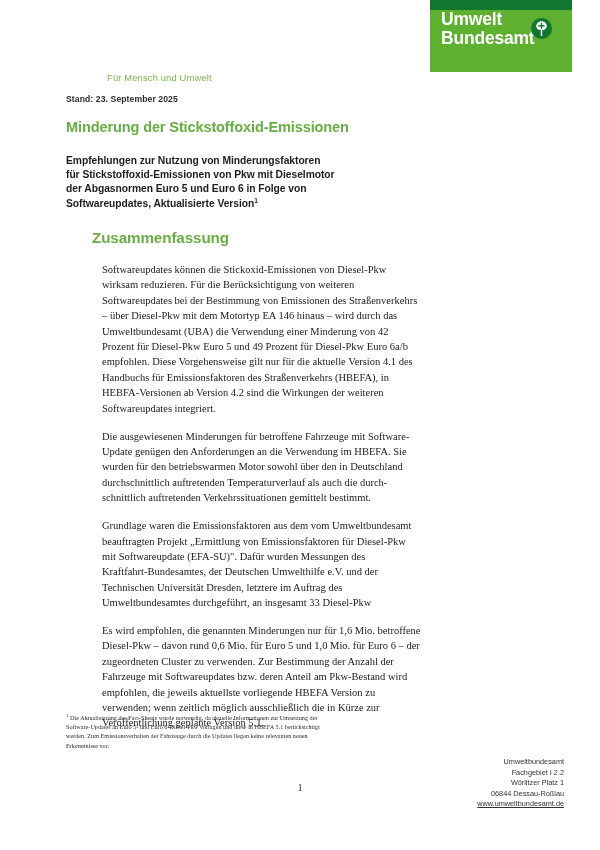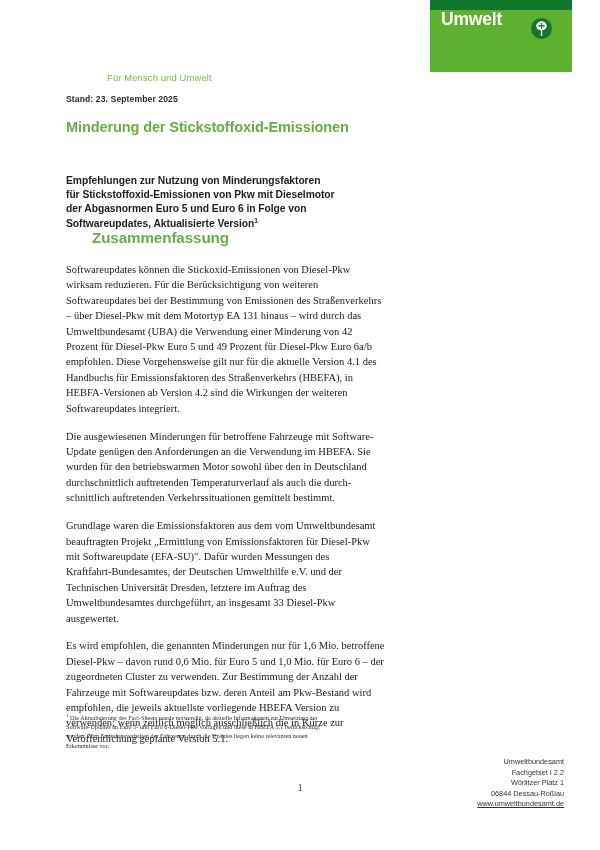--- a/index.html
+++ b/index.html
@@ -97,21 +97,21 @@
     font-weight: bold;
     font-size: 14.6px;
     line-height: 18px;
     color: #6aad44;
     letter-spacing: -0.15px;
   }
   .doc-title span { display: block; white-space: nowrap; }
 
   .doc-subtitle {
     position: absolute;
-    top: 174px;
+    top: 154px;
     left: 66px;
     width: 348px;
     font-family: "Liberation Sans", sans-serif;
     font-weight: bold;
     font-size: 10.3px;
     line-height: 14.2px;
     color: #1d1d1d;
     letter-spacing: -0.05px;
   }
   .doc-subtitle span { display: block; white-space: nowrap; }
@@ -137,21 +137,21 @@
     width: 341px;
   }
   .para {
     font-family: "Liberation Serif", serif;
     font-size: 10.5px;
     line-height: 15.4px;
     color: #1a1a1a;
     margin: 0 0 12.5px 0;
     text-align: left;
   }
-  .para span { display: block; white-space: nowrap; }
+  .para span { display: block; white-space: nowrap; margin-left: 36px; }
 
   
   .footnote {
     position: absolute;
     top: 713px;
     left: 66px;
     width: 345px;
     font-family: "Liberation Serif", serif;
     font-size: 6.2px;
     line-height: 9.2px;
@@ -187,20 +187,21 @@
 </head>
 <body>
 
 <div class="page">
 
   <div class="logo-block">
     <div class="logo-topbar"></div>
     <div class="logo-body"></div>
     <div class="logo-text">
       <span class="logo-line">Umwelt</span>
+      <span class="logo-line">Bundesamt</span>
     </div>
     <svg class="logo-mark" viewBox="0 0 24 24">
       <circle cx="12" cy="12" r="12" fill="#11772f"></circle>
       <path d="M12 3.6 C8.6 3.6 6 6.1 6 9.1 C6 11.3 7.5 13.1 9.6 13.8 L11.2 13.8 L11.2 20.6 L12.8 20.6 L12.8 13.8 L14.4 13.8 C16.5 13.1 18 11.3 18 9.1 C18 6.1 15.4 3.6 12 3.6 Z" fill="#ffffff"></path>
       <rect x="8.4" y="8.1" width="7.2" height="1.7" fill="#11772f"></rect>
       <rect x="11.3" y="5.4" width="1.5" height="7" fill="#11772f"></rect>
     </svg>
   </div>
 
   <div class="tagline">Für Mensch und Umwelt</div>
@@ -217,21 +218,21 @@
     <span><span style="display:inline">Softwareupdates, Aktualisierte Version</span><sup class="fn">1</sup></span>
   </div>
 
   <div class="section-heading">Zusammenfassung</div>
 
   <div class="body-col">
     <p class="para">
       <span>Softwareupdates können die Stickoxid-Emissionen von Diesel-Pkw</span>
       <span>wirksam reduzieren. Für die Berücksichtigung von weiteren</span>
       <span>Softwareupdates bei der Bestimmung von Emissionen des Straßenverkehrs</span>
-      <span>– über Diesel-Pkw mit dem Motortyp EA 131 hinaus – wird durch das</span>
+      <span>– über Diesel-Pkw mit dem Motortyp EA 146 hinaus – wird durch das</span>
       <span>Umweltbundesamt (UBA) die Verwendung einer Minderung von 42</span>
       <span>Prozent für Diesel-Pkw Euro 5 und 49 Prozent für Diesel-Pkw Euro 6a/b</span>
       <span>empfohlen. Diese Vorgehensweise gilt nur für die aktuelle Version 4.1 des</span>
       <span>Handbuchs für Emissionsfaktoren des Straßenverkehrs (HBEFA), in</span>
       <span>HEBFA-Versionen ab Version 4.2 sind die Wirkungen der weiteren</span>
       <span>Softwareupdates integriert.</span>
     </p>
     <p class="para">
       <span>Die ausgewiesenen Minderungen für betroffene Fahrzeuge mit Software-</span>
       <span>Update genügen den Anforderungen an die Verwendung im HBEFA. Sie</span>
@@ -239,21 +240,20 @@
       <span>durchschnittlich auftretenden Temperaturverlauf als auch die durch-</span>
       <span>schnittlich auftretenden Verkehrssituationen gemittelt bestimmt.</span>
     </p>
     <p class="para">
       <span>Grundlage waren die Emissionsfaktoren aus dem vom Umweltbundesamt</span>
       <span>beauftragten Projekt „Ermittlung von Emissionsfaktoren für Diesel-Pkw</span>
       <span>mit Softwareupdate (EFA-SU)". Dafür wurden Messungen des</span>
       <span>Kraftfahrt-Bundesamtes, der Deutschen Umwelthilfe e.V. und der</span>
       <span>Technischen Universität Dresden, letztere im Auftrag des</span>
       <span>Umweltbundesamtes durchgeführt, an insgesamt 33 Diesel-Pkw</span>
-      <span>ausgewertet.</span>
     </p>
     <p class="para">
       <span>Es wird empfohlen, die genannten Minderungen nur für 1,6 Mio. betroffene</span>
       <span>Diesel-Pkw – davon rund 0,6 Mio. für Euro 5 und 1,0 Mio. für Euro 6 – der</span>
       <span>zugeordneten Cluster zu verwenden. Zur Bestimmung der Anzahl der</span>
       <span>Fahrzeuge mit Softwareupdates bzw. deren Anteil am Pkw-Bestand wird</span>
       <span>empfohlen, die jeweils aktuellste vorliegende HBEFA Version zu</span>
       <span>verwenden; wenn zeitlich möglich ausschließlich die in Kürze zur</span>
       <span>Veröffentlichung geplante Version 5.1.</span>
     </p>

